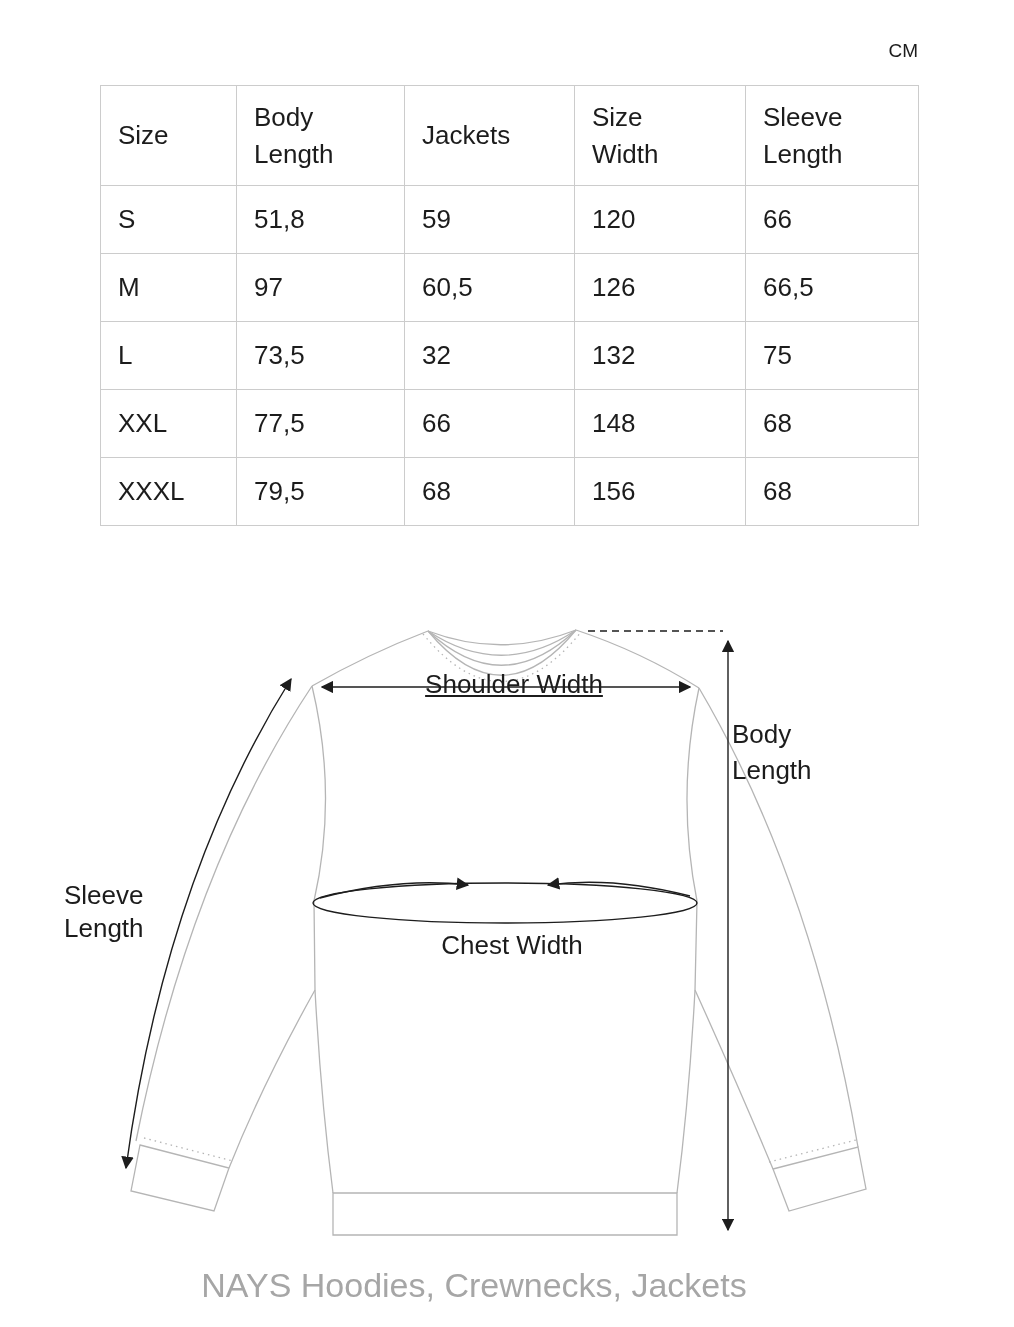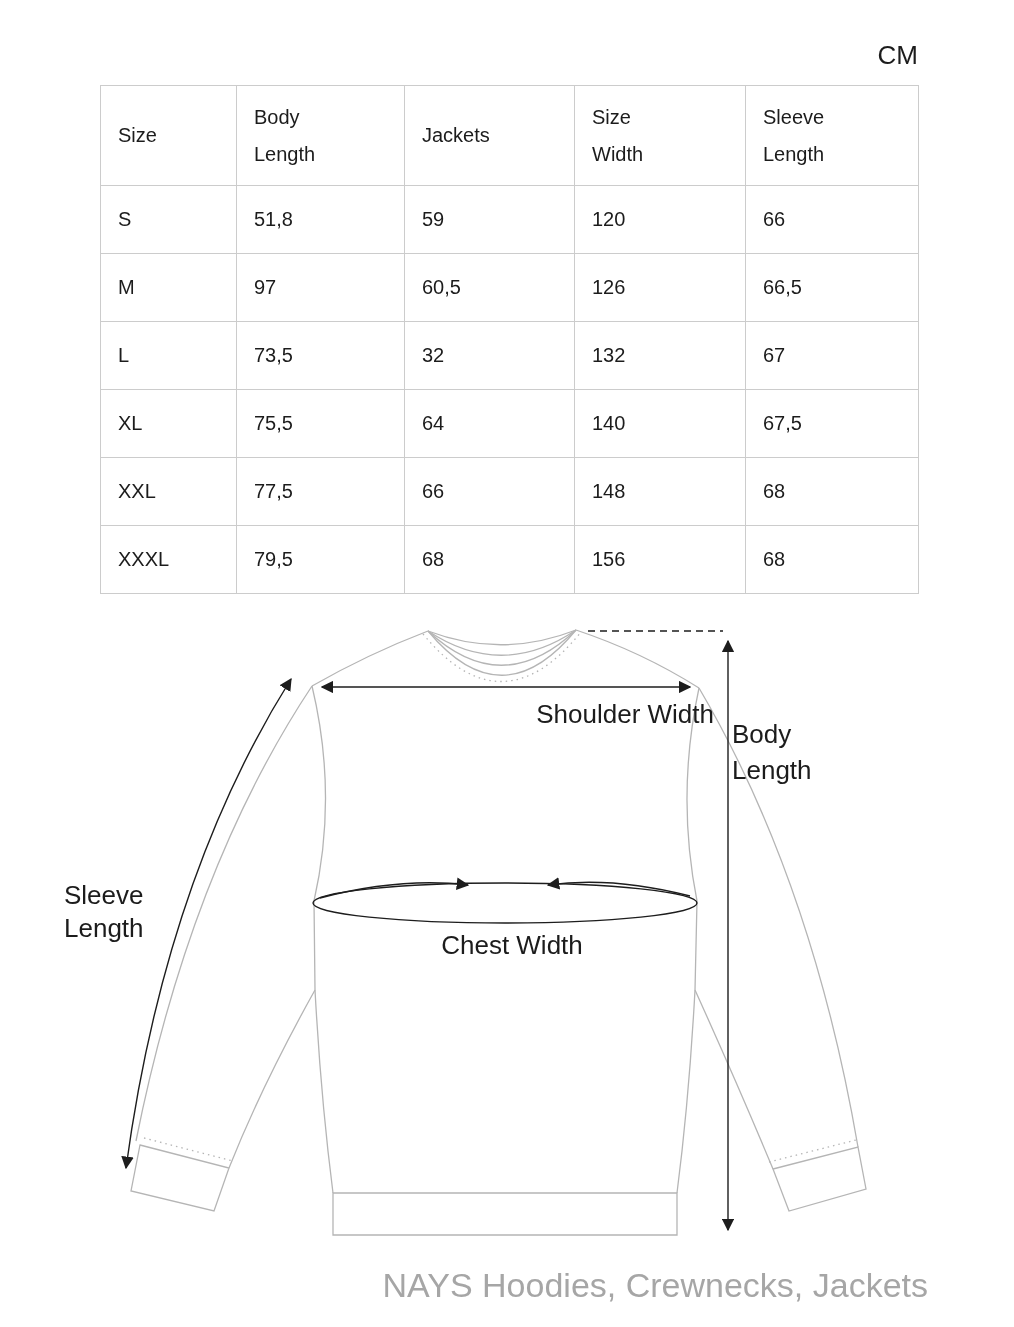--- a/index.html
+++ b/index.html
@@ -15,28 +15,28 @@
   .page{
     position:relative;
     width:1014px;height:1327px;
     background:var(--background);
     font-family:"Liberation Sans","DejaVu Sans",sans-serif;
     color:var(--text-black);
     overflow:hidden;
   }
   .unit{
     position:absolute;top:40px;right:96px;
-    font-size:26px;color:var(--text-black);
+    font-size:19px;color:var(--text-black);
   }
   table.size-table{
     position:absolute;left:100px;top:85px;
     width:818px;
     border-collapse:collapse;
     table-layout:fixed;
-    font-size:20px;color:var(--text-black);
+    font-size:26px;color:var(--text-black);
   }
   table.size-table th,table.size-table td{
     border:1px solid var(--table-border);
     font-weight:normal;
     text-align:left;
     vertical-align:middle;
     padding-left:17px;
     background:var(--background);
   }
   table.size-table th{
@@ -52,27 +52,27 @@
   .g-line{stroke:var(--line-gray);stroke-width:1.3;fill:none;}
   .g-dot{stroke:var(--line-gray);stroke-width:1.3;fill:none;stroke-dasharray:1.5 4;}
   .m-line{stroke:var(--arrow-black);stroke-width:1.4;fill:none;}
   .m-dash{stroke:var(--arrow-black);stroke-width:1.6;fill:none;stroke-dasharray:7 5;}
   .arrhead{fill:var(--arrow-black);}
   .lbl{
     position:absolute;
     font-size:26px;color:var(--text-black);
     white-space:pre-line;
   }
-  .lbl-shoulder{left:314px;top:699px;width:400px;text-align:right;}
+  .lbl-shoulder{left:314px;top:669px;width:400px;text-align:center;text-decoration:underline;}
   .lbl-body{left:732px;top:716px;line-height:36px;}
   .lbl-sleeve{left:64px;top:879px;line-height:33px;}
   .lbl-chest{left:312px;top:930px;width:400px;text-align:center;}
   .caption{
-    position:absolute;left:4px;top:1266px;width:924px;
-    text-align:right;
+    position:absolute;left:12px;top:1266px;width:924px;
+    text-align:center;
     font-size:34px;color:var(--caption-gray);
   }
 </style>
 </head>
 <body>
 
 <div class="page">
 
   <div class="unit">CM</div>
 
@@ -109,28 +109,21 @@
         <td>97</td>
         <td>60,5</td>
         <td>126</td>
         <td>66,5</td>
       </tr>
       <tr>
         <td>L</td>
         <td>73,5</td>
         <td>32</td>
         <td>132</td>
-        <td>67</td>
-      </tr>
-      <tr>
-        <td>XL</td>
-        <td>75,5</td>
-        <td>64</td>
-        <td>140</td>
-        <td>67,5</td>
+        <td>75</td>
       </tr>
       <tr>
         <td>XXL</td>
         <td>77,5</td>
         <td>66</td>
         <td>148</td>
         <td>68</td>
       </tr>
       <tr>
         <td>XXXL</td>

